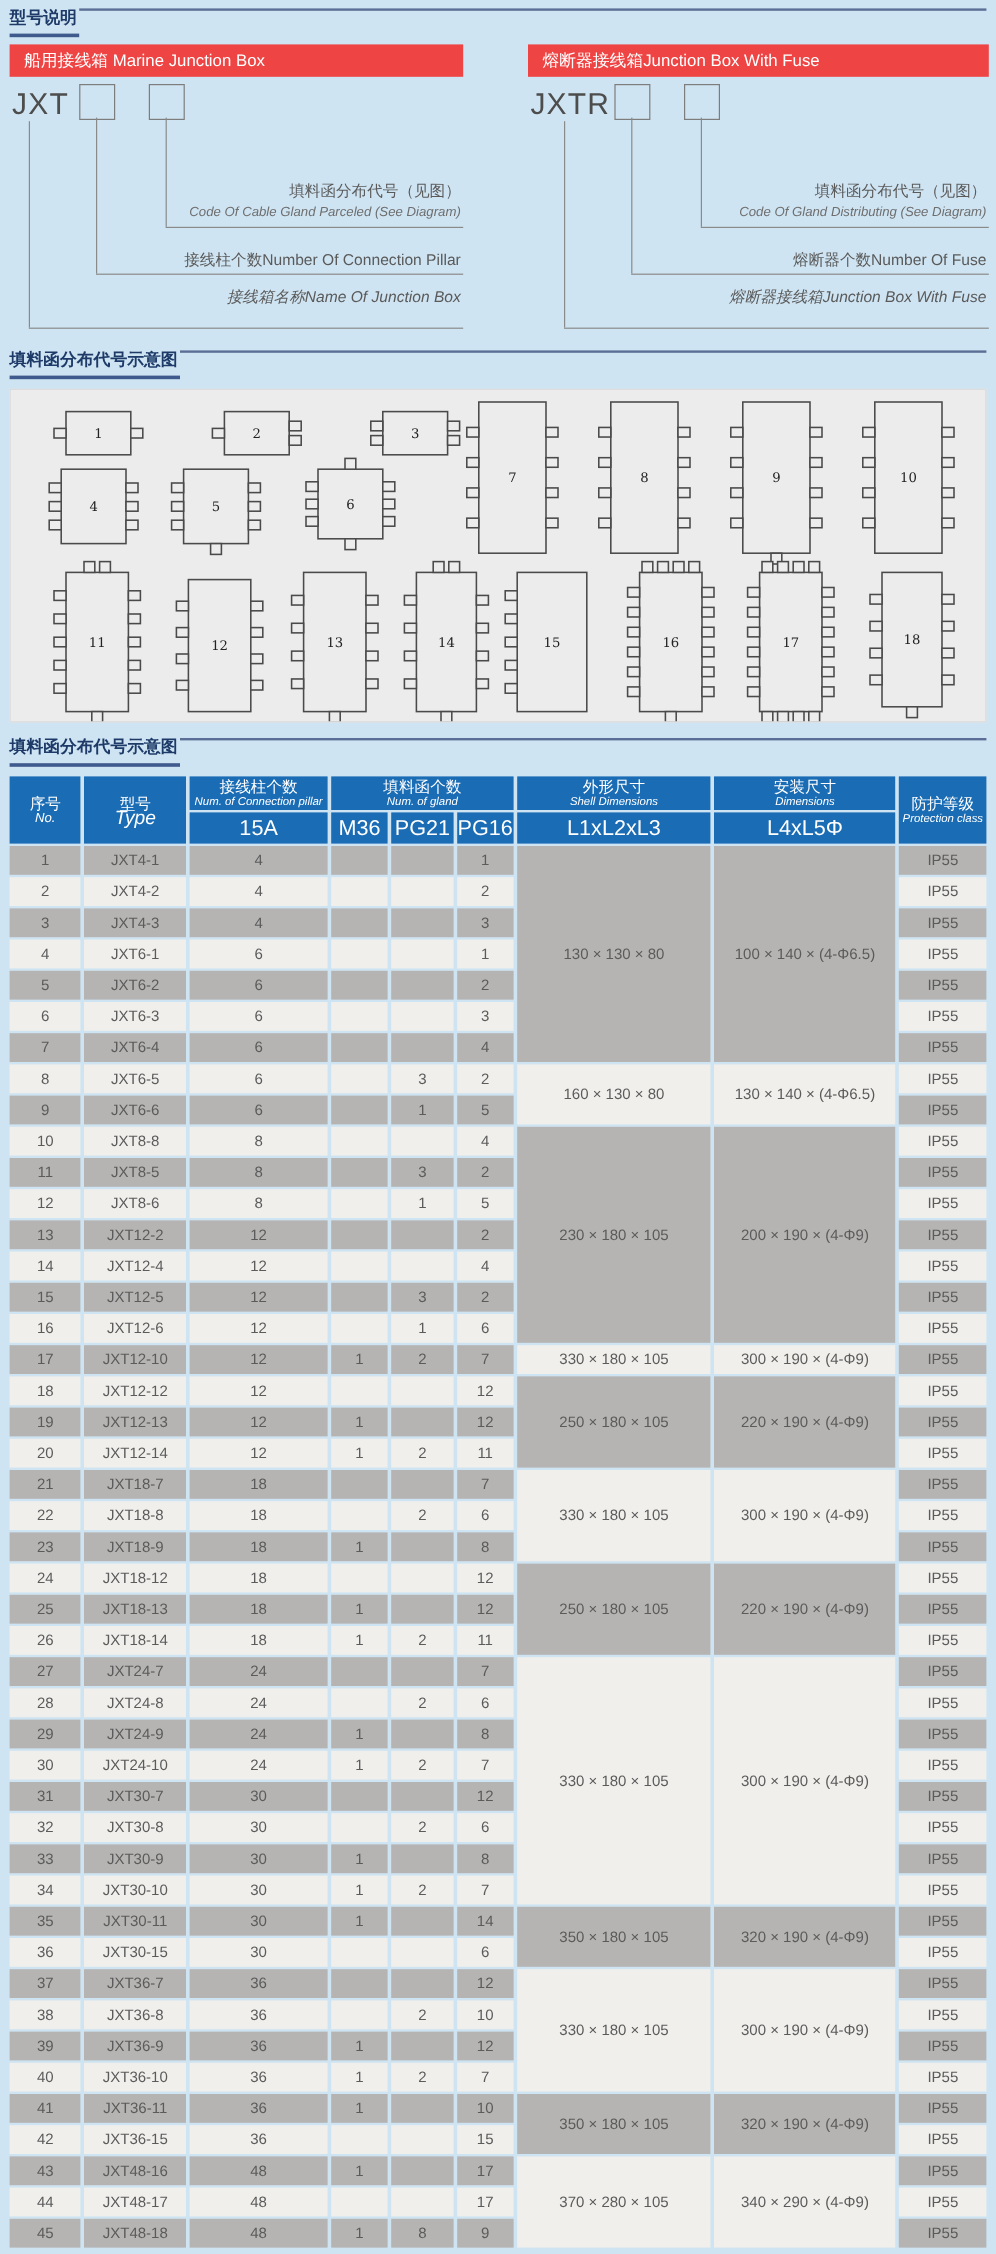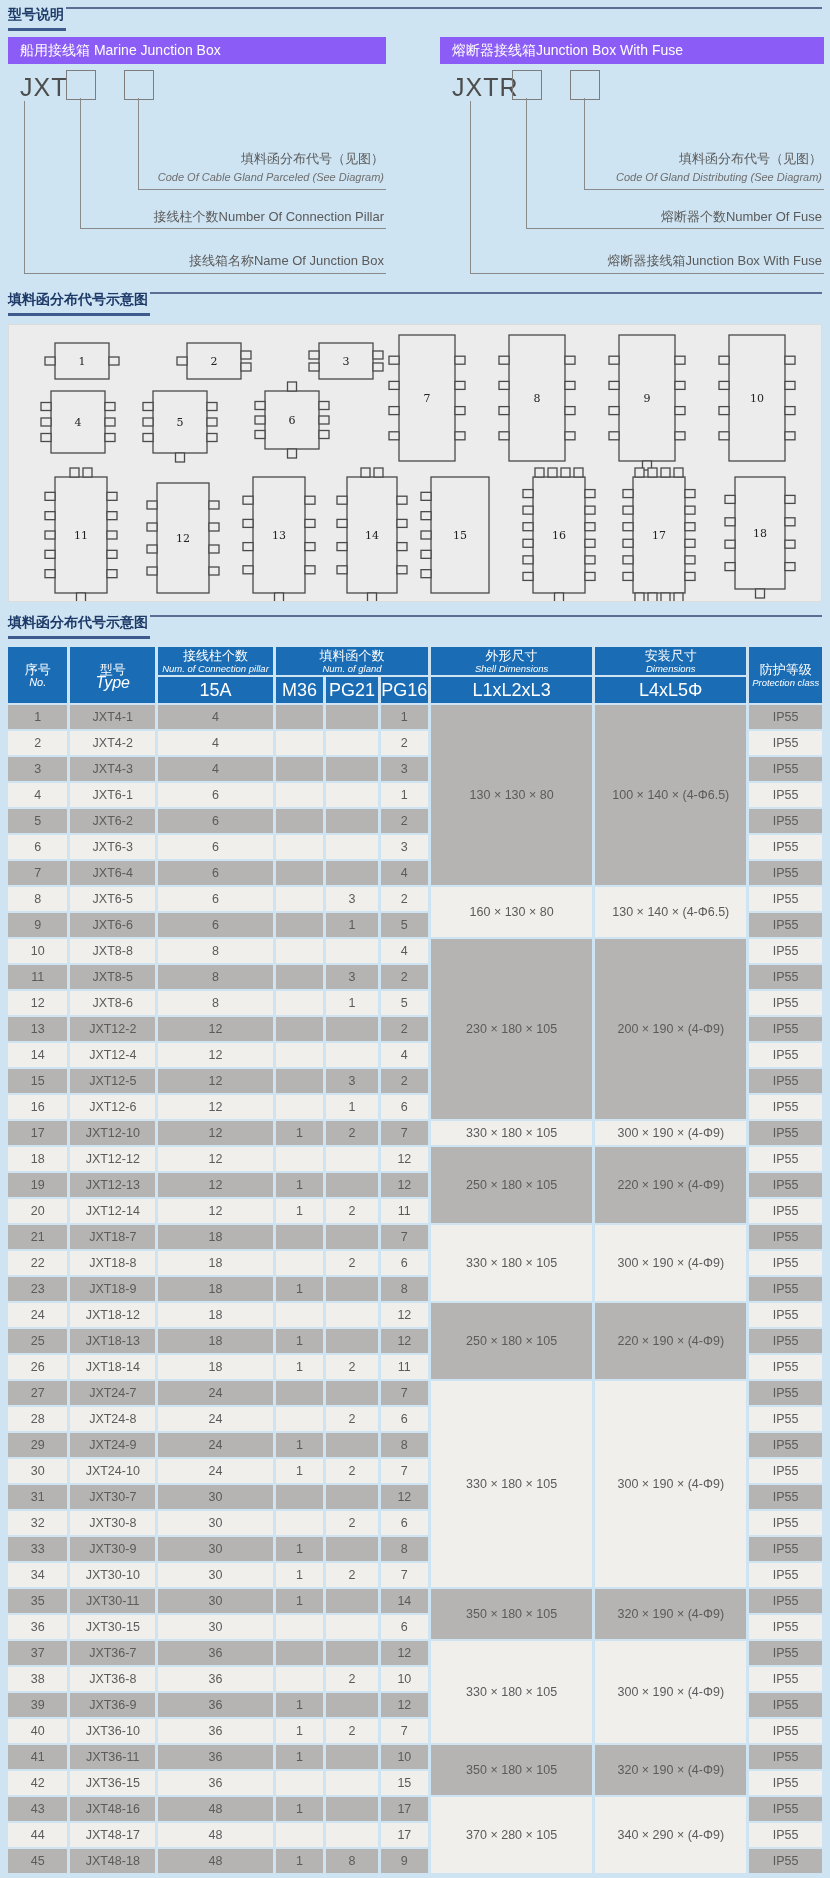--- a/index.html
+++ b/index.html
@@ -15,44 +15,44 @@
     font-size:14px;font-weight:bold;color:#1d3a68;
     padding:0 2px 4px 0;border-bottom:3px solid #3f5a8c;white-space:nowrap;
   }
   .sec-line{flex:1;border-bottom:2px solid #5b6f96;margin-bottom:0;height:1px;}
   
   .nomenclature{position:relative;height:246px;margin-top:6px;}
   .nom-block{position:absolute;top:0;height:246px;}
   .nom-left{left:8px;width:378px;}
   .nom-right{left:440px;width:384px;}
   .nom-bar{
-    position:absolute;top:0;left:0;right:0;height:27px;background:#8b5cf6;
+    position:absolute;top:0;left:0;right:0;height:27px;background:#ef4444;
     color:#ffffff;font-size:14px;line-height:27px;padding-left:12px;box-sizing:border-box;
   }
-  .nom-prefix{position:absolute;top:36px;left:12px;font-size:25px;color:#4d4d4d;letter-spacing:1px;}
+  .nom-prefix{position:absolute;top:36px;left:2px;font-size:25px;color:#4d4d4d;letter-spacing:1px;}
   .nom-sq{position:absolute;top:33px;width:28px;height:28px;border:1px solid #7d7d7d;background:transparent;}
   .nom-left .sq1{left:58px;} .nom-left .sq2{left:116px;}
   .nom-right .sq1{left:72px;} .nom-right .sq2{left:130px;}
   .nom-v{position:absolute;width:1px;background:#8a8a8a;}
   .nom-l{position:absolute;height:1px;background:#8a8a8a;right:0;}
   .nom-left  .nv1{left:130px;top:61px;height:91px;}
   .nom-left  .nv2{left:72px; top:61px;height:130px;}
   .nom-left  .nv3{left:16px; top:64px;height:172px;}
   .nom-left  .nl1{left:130px;top:152px;}
   .nom-left  .nl2{left:72px; top:191px;}
   .nom-left  .nl3{left:16px; top:236px;}
   .nom-right .nv1{left:144px;top:61px;height:91px;}
   .nom-right .nv2{left:86px; top:61px;height:130px;}
   .nom-right .nv3{left:30px; top:64px;height:172px;}
   .nom-right .nl1{left:144px;top:152px;}
   .nom-right .nl2{left:86px; top:191px;}
   .nom-right .nl3{left:30px; top:236px;}
   .nom-lab{position:absolute;right:2px;font-size:13px;color:#5a5a5a;white-space:nowrap;}
   .nom-lab-en{position:absolute;right:2px;font-size:11px;color:#6e6e6e;white-space:nowrap;}
-  .lab1zh{top:113px;} .lab1en{top:134px;font-style:italic;} .lab2{top:171px;} .lab3{top:215px;}
+  .lab1zh{top:113px;} .lab1en{top:134px;font-style:italic;} .lab2{top:171px;} .lab3{top:202px;font-style:italic;}
   
   .sec-title.t2{margin-top:8px;}
   .diagram-panel{
     margin:8px 8px 0 8px;height:278px;background:#ececec;
     border:1px solid #dcdcdc;box-sizing:border-box;position:relative;
   }
   .diagram-panel svg{position:absolute;left:0;top:0;}
   
   .sec-title.t3{margin-top:12px;}
   table.spec{

